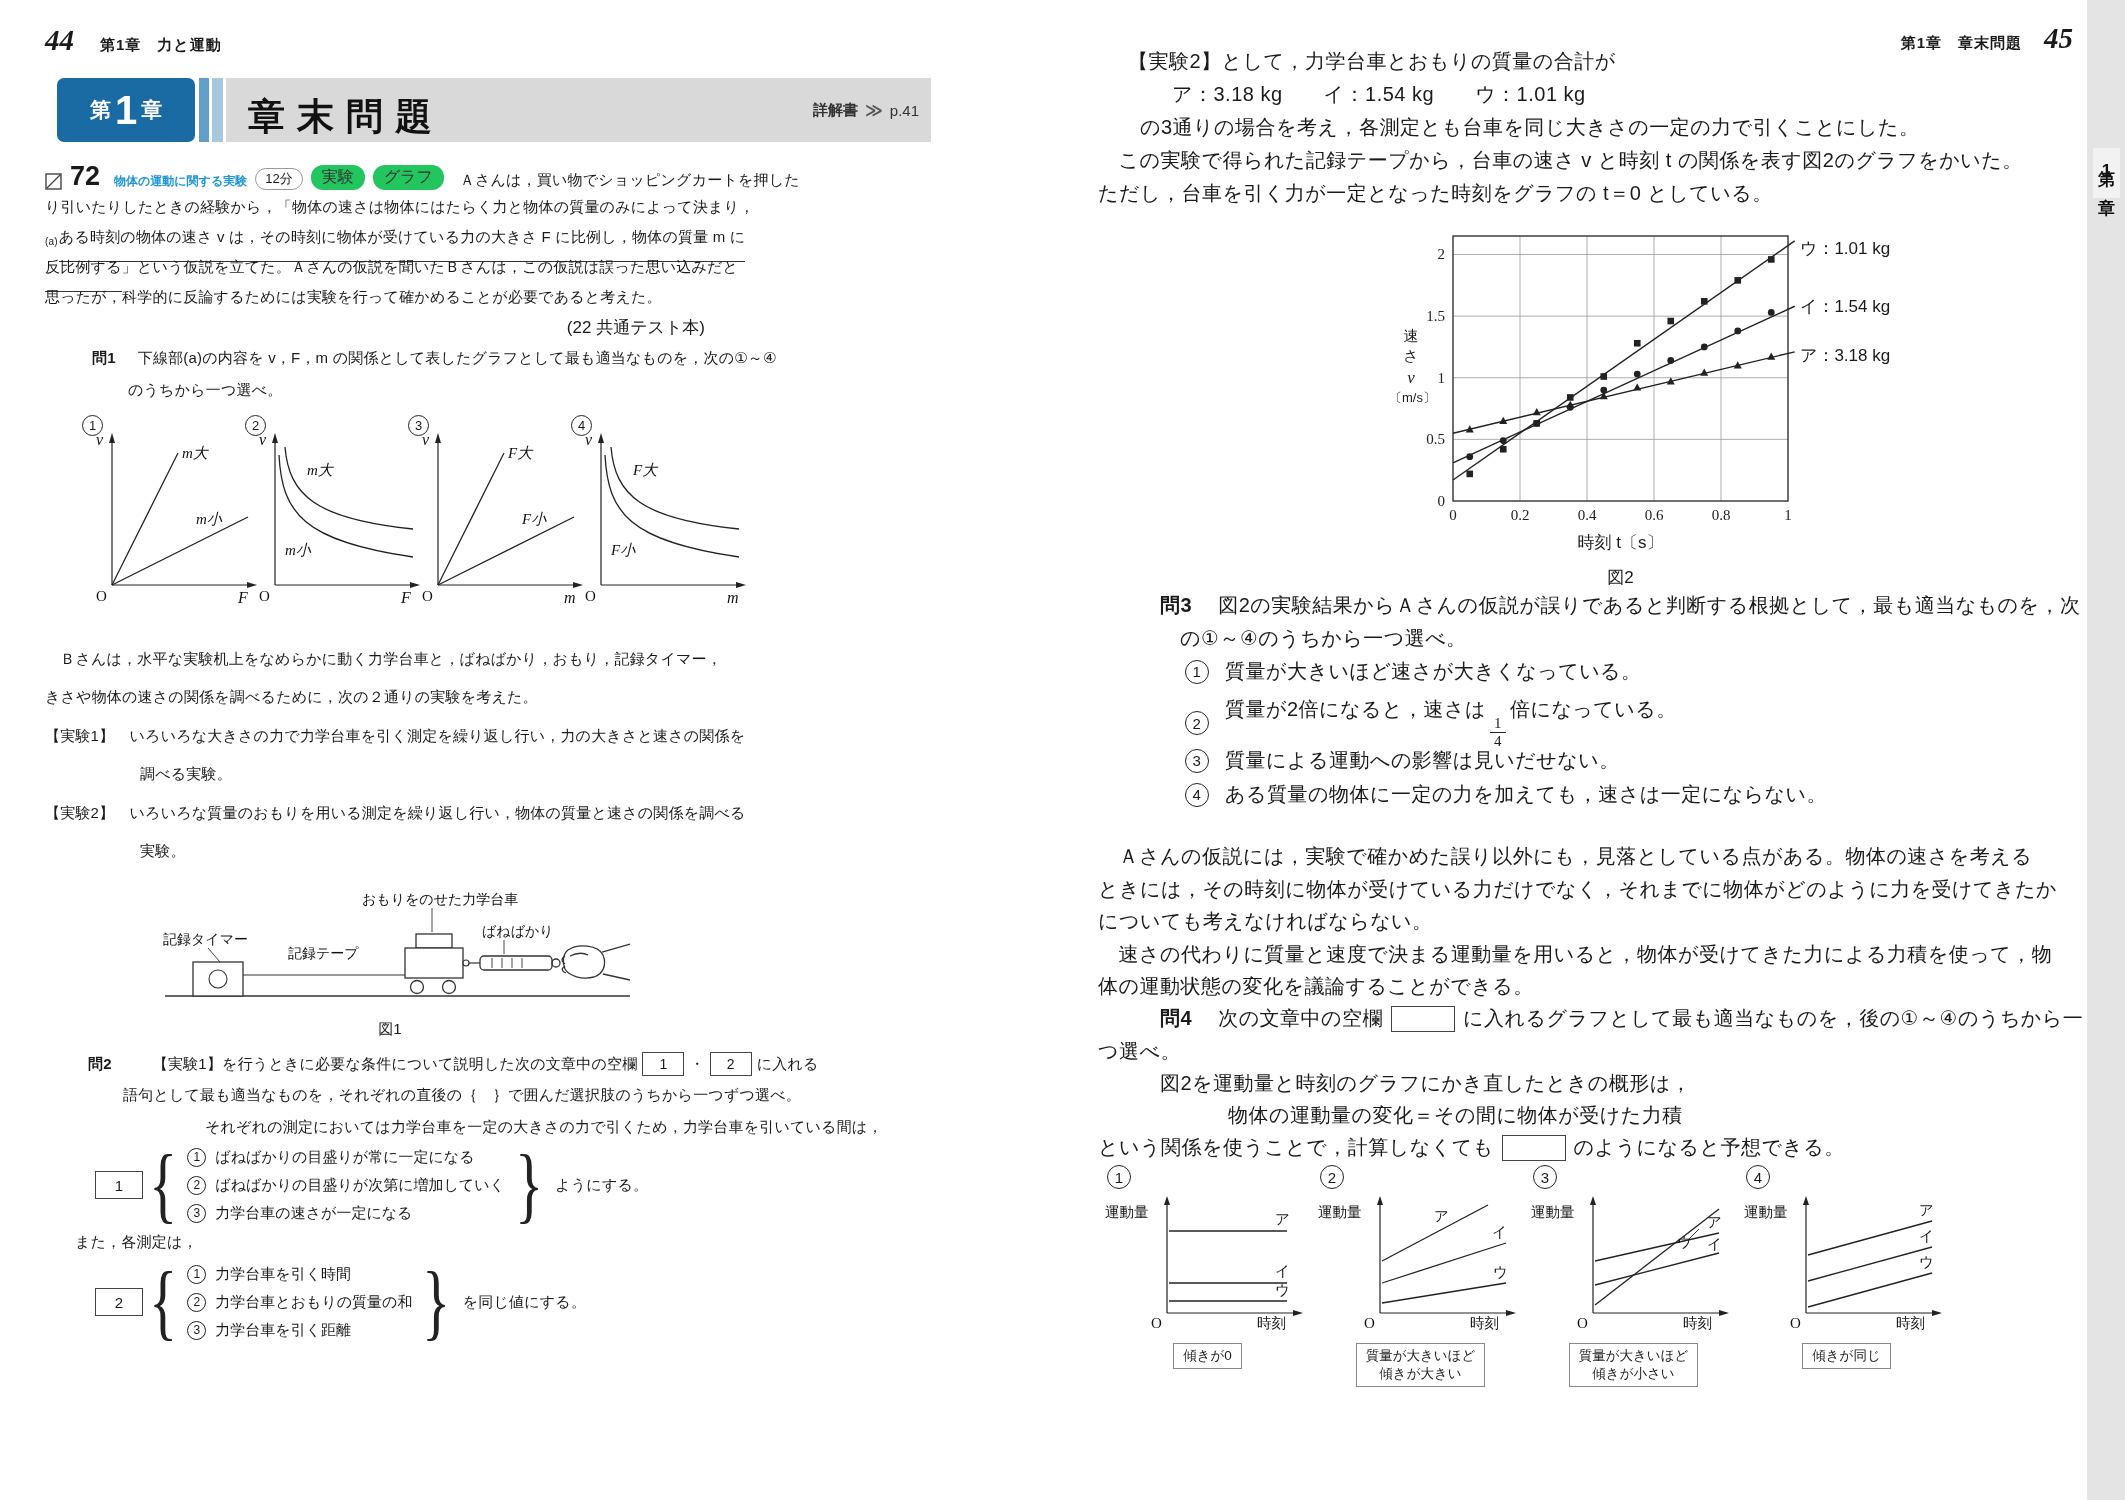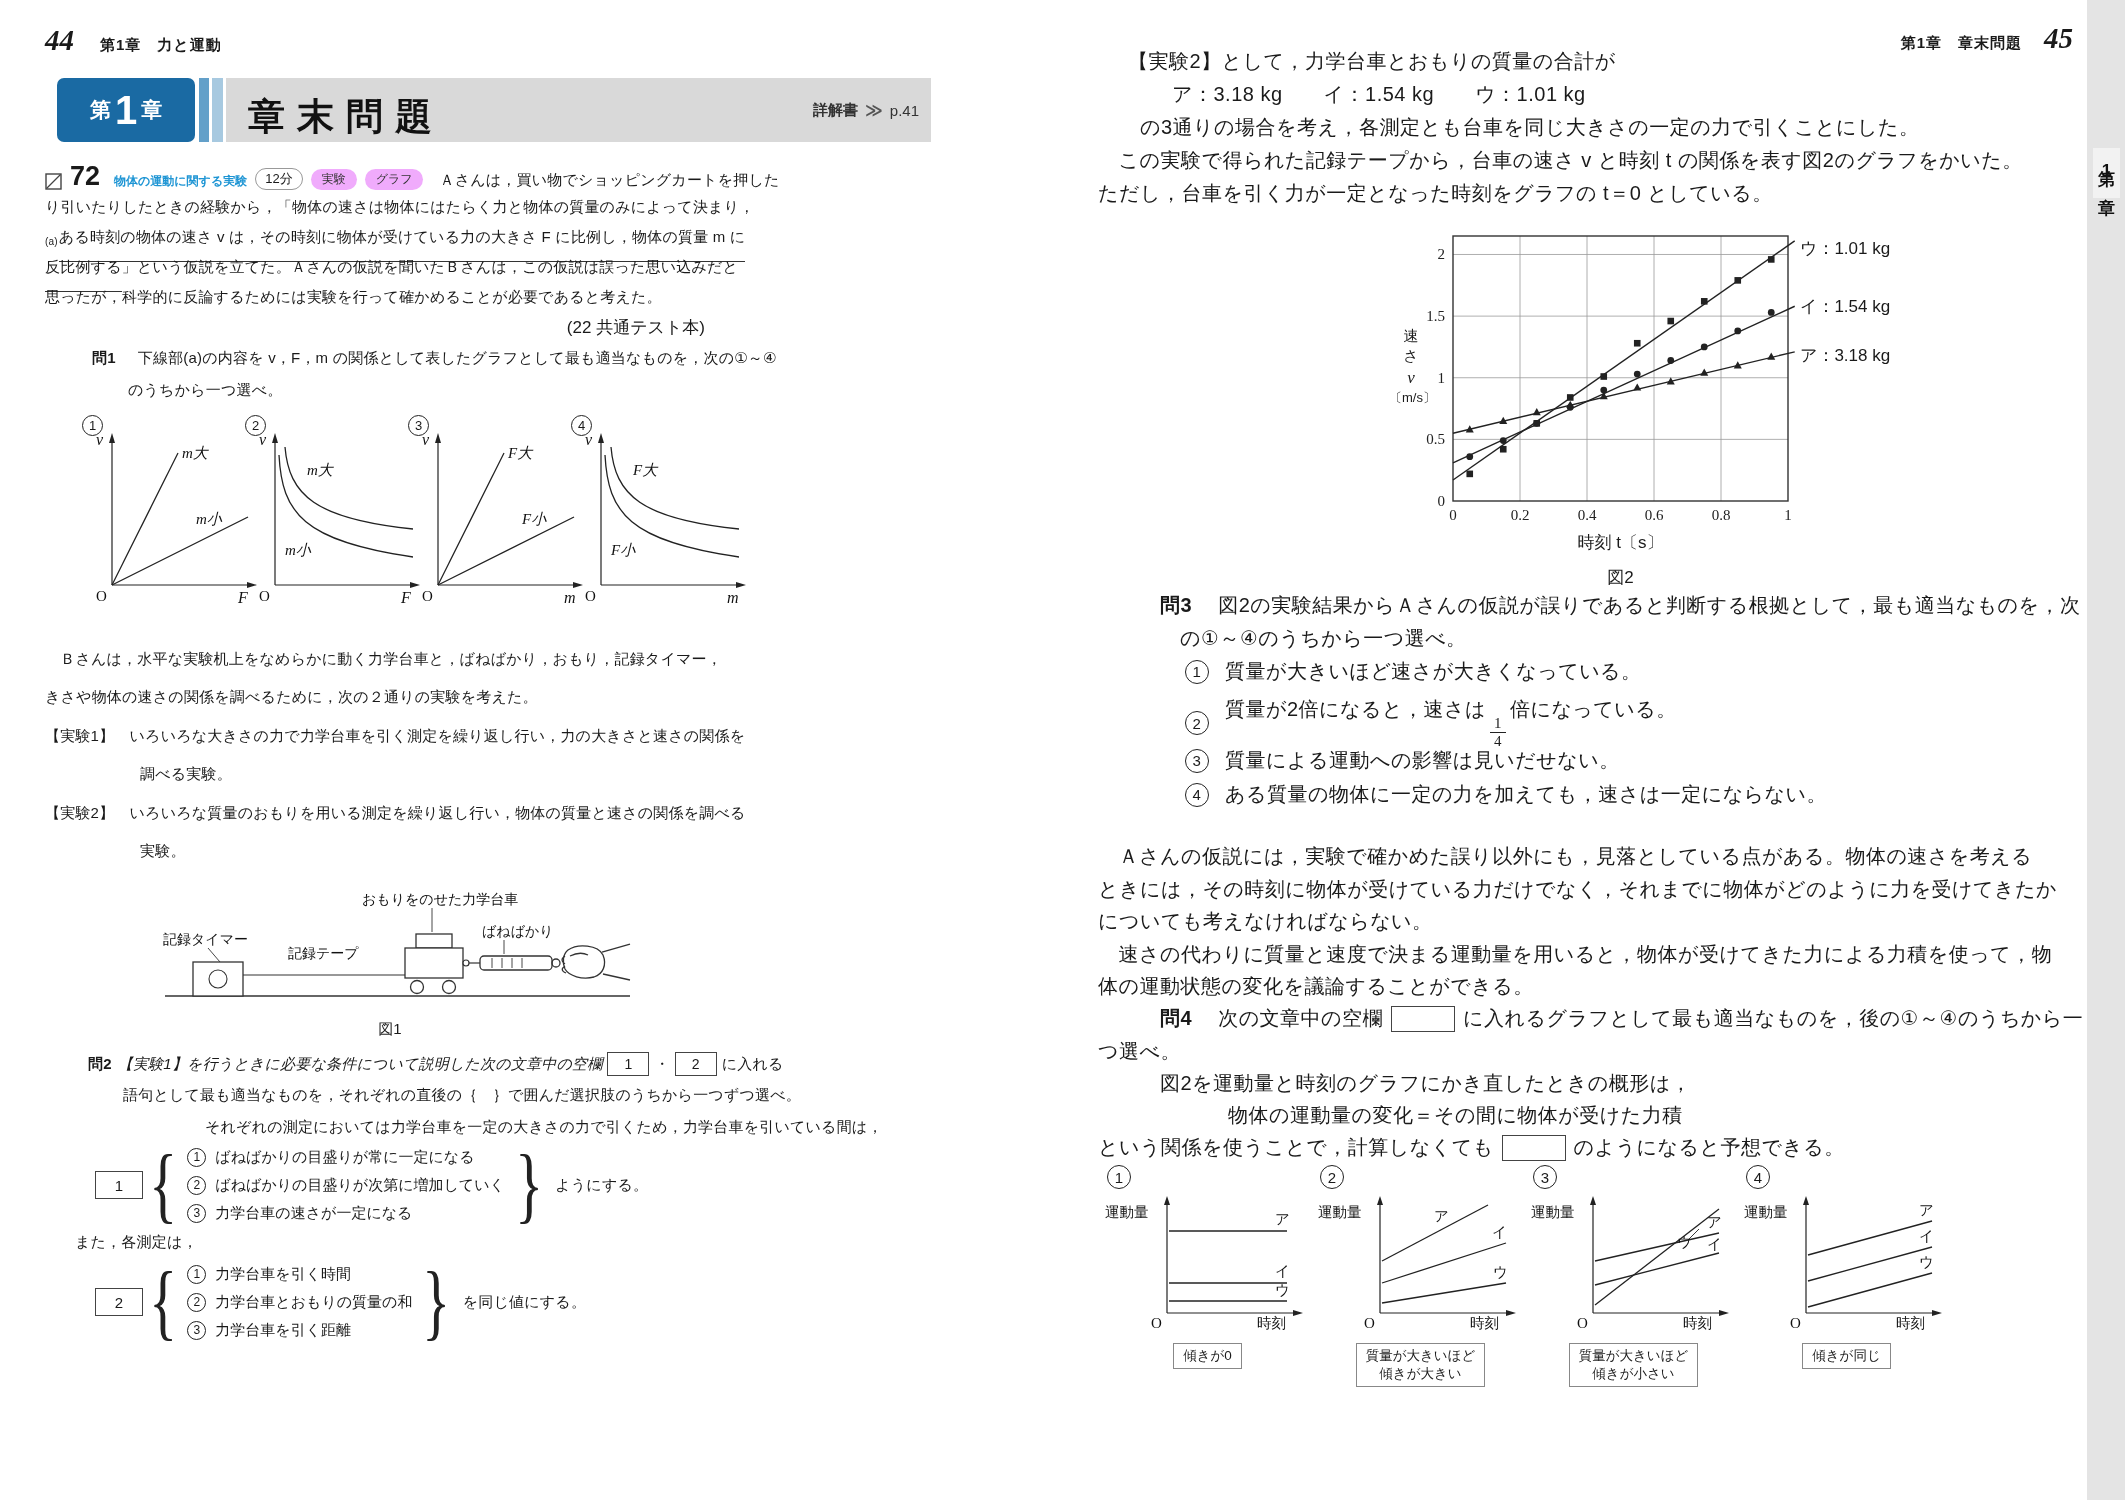--- a/index.html
+++ b/index.html
@@ -19,21 +19,21 @@
   .graybar{width:705px;background:#d9d9d9;margin-left:3px;position:relative;display:flex;align-items:flex-end;}
   .graybar .ttl{font-size:37px;font-weight:bold;letter-spacing:12px;margin-left:22px;color:#111;}
   .refbox{position:absolute;right:12px;top:50%;transform:translateY(-50%);font-size:15px;color:#333;display:flex;align-items:center;gap:7px;}
   .refbox .arr{font-weight:bold;color:#555;font-size:17px;}
   
   .l-fs{font-size:15px;letter-spacing:0.2px;}
   .r-fs{font-size:20px;letter-spacing:0.5px;}
   .pnum{font-size:27px;font-weight:bold;line-height:1;}
   .ptitle{color:#1e95d4;font-weight:bold;font-size:12px;}
   .pill-time{border:1.3px solid #999;border-radius:12px;padding:1px 9px;font-size:13px;}
-  .pill{background:#f0abfc;border-radius:12px;padding:2px 11px;font-size:12px;color:#333;}
+  .pill{background:#22c55e;border-radius:12px;padding:2px 11px;font-size:16px;color:#333;}
   .u{border-bottom:1.3px solid #333;padding-bottom:16px;}
   .subref{font-size:10px;vertical-align:-3px;margin-right:1px;}
   .cnum{display:inline-flex;align-items:center;justify-content:center;width:19px;height:19px;
         border:1.3px solid #222;border-radius:50%;font-size:13px;line-height:1;flex:none;}
   .cnum.big{width:22px;height:22px;font-size:15px;}
   .qlabel{font-weight:600;}
   .numbox{width:46px;height:26px;border:1.5px solid #444;display:flex;align-items:center;justify-content:center;font-size:15px;flex:none;}
   .ibox{display:inline-flex;width:40px;height:22px;border:1.4px solid #444;align-items:center;justify-content:center;
         font-size:14px;margin:0 5px;vertical-align:-5px;}
   .bbox{display:inline-block;width:62px;height:24px;border:1.4px solid #444;margin:0 8px;vertical-align:-6px;}
@@ -219,21 +219,21 @@
     <text class="jlab" x="138" y="72">記録テープ</text>
     <text class="jlab" x="212" y="18">おもりをのせた力学台車</text>
     <line x1="282" y1="22" x2="282" y2="46" stroke="#333" stroke-width="0.9"></line>
     <text class="jlab" x="332" y="50">ばねばかり</text>
     <line x1="354" y1="54" x2="354" y2="68" stroke="#333" stroke-width="0.9"></line>
   </svg>
   <div class="abs" style="left:150px;top:1020px;width:480px;text-align:center;font-size:15px;">図1</div>
 
   <div class="abs l-fs" style="left:88px;top:1052px;display:flex;align-items:center;">
     <span class="qlabel">問2</span>
-    <span style="margin-left:6px;font-style:italic;">【実験1】を行うときに必要な条件について説明した次の文章中の空欄</span>
+    <span style="margin-left:41px;">【実験1】を行うときに必要な条件について説明した次の文章中の空欄</span>
     <span class="ibox">1</span>
     <span>・</span>
     <span class="ibox">2</span>
     <span>に入れる</span>
   </div>
   <div class="abs l-fs" style="left:123px;top:1086px;">語句として最も適当なものを，それぞれの直後の｛　｝で囲んだ選択肢のうちから一つずつ選べ。</div>
   <div class="abs l-fs" style="left:205px;top:1118px;">それぞれの測定においては力学台車を一定の大きさの力で引くため，力学台車を引いている間は，</div>
 
   <div class="choicegrp" style="left:95px;top:1141px;">
     <div class="numbox">1</div>

